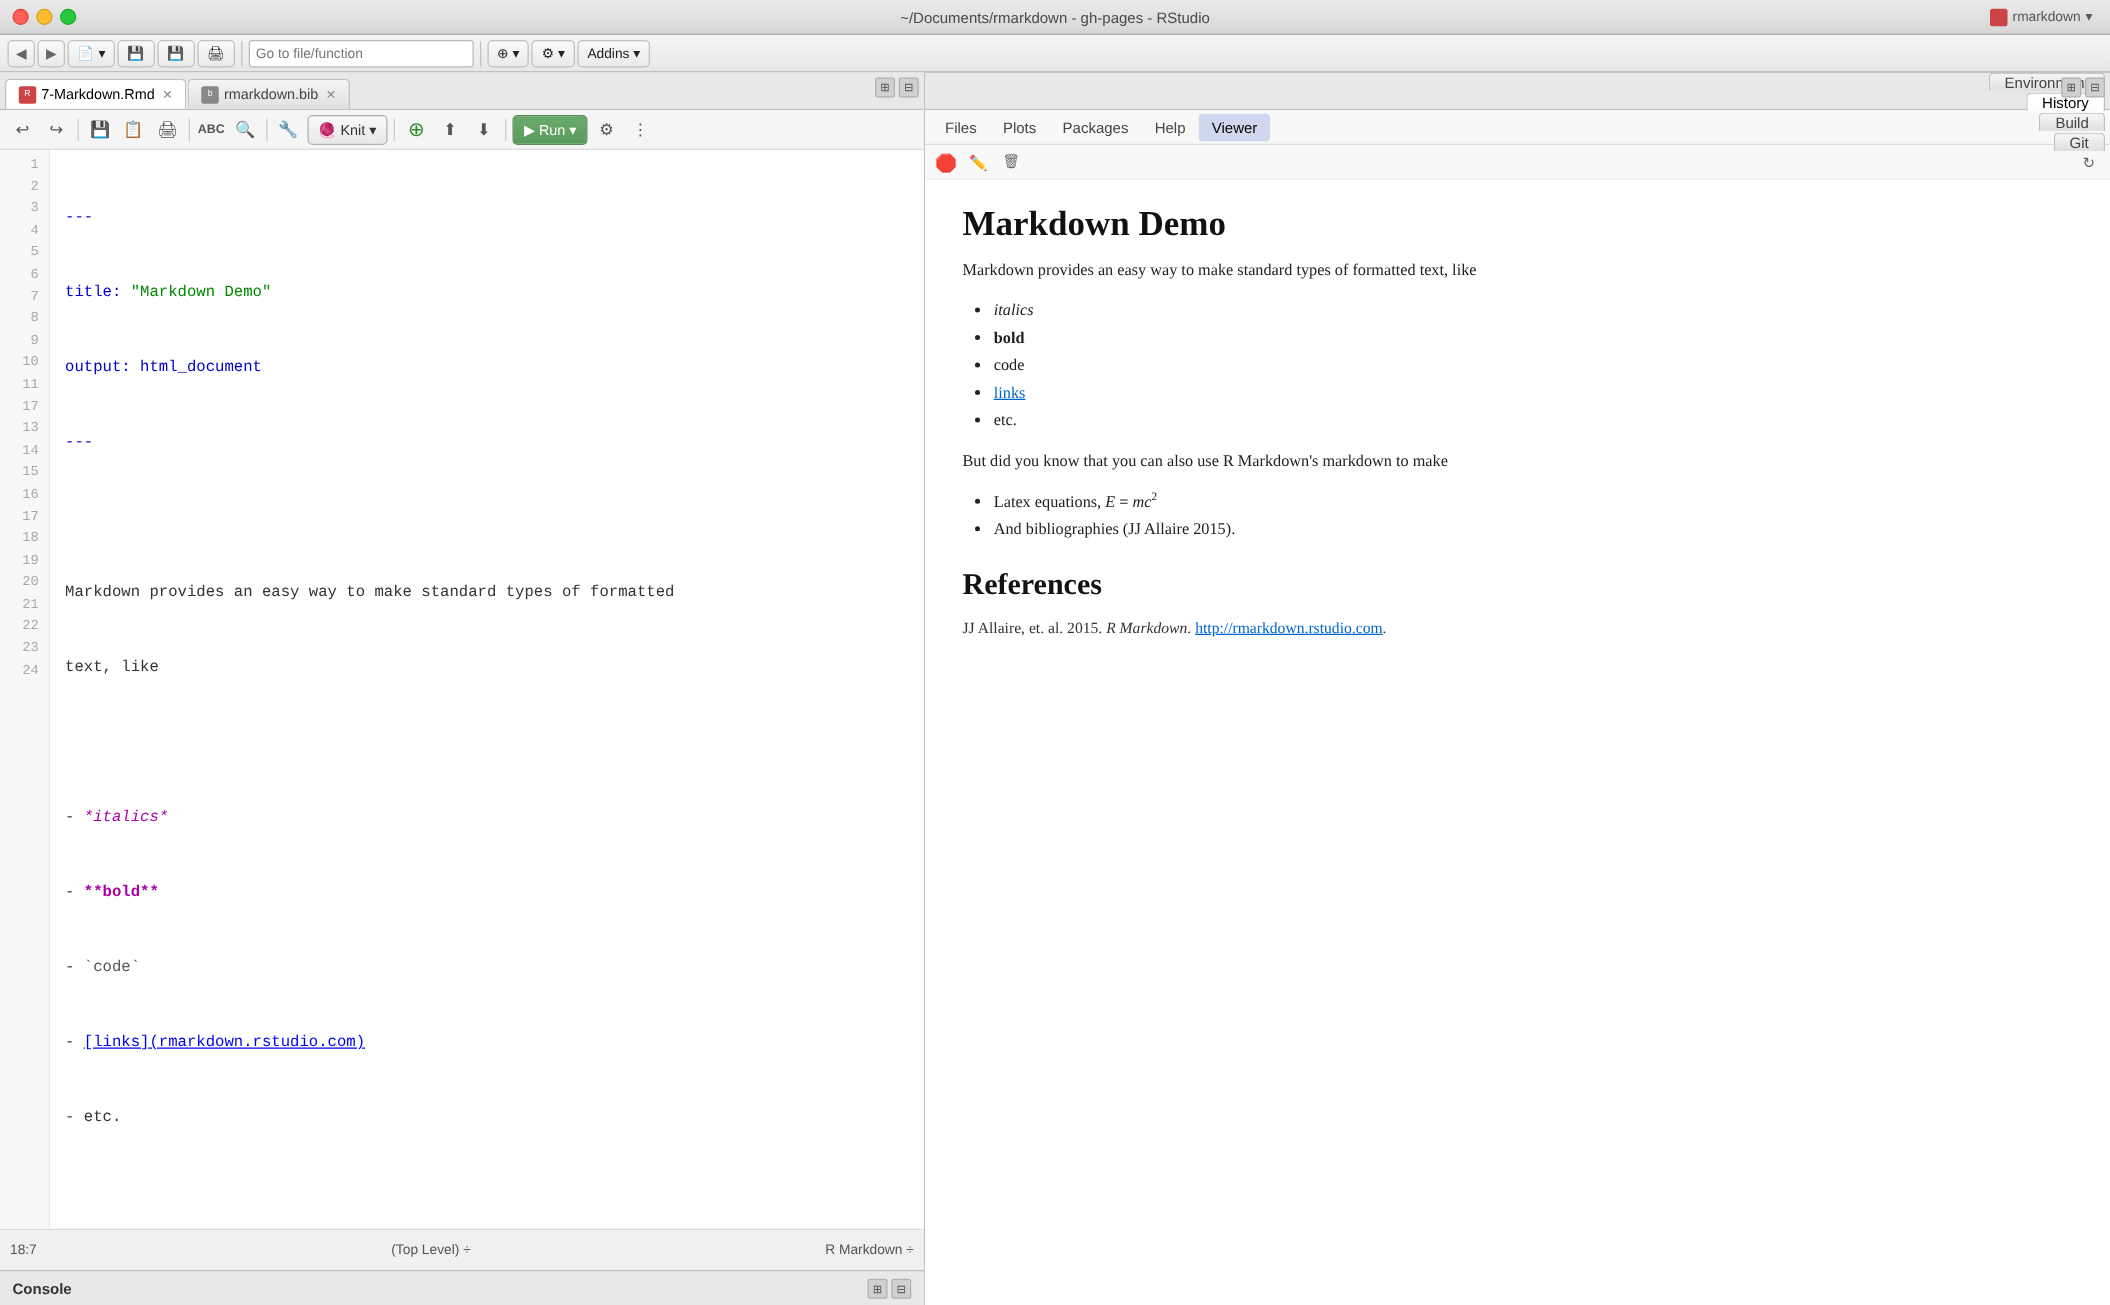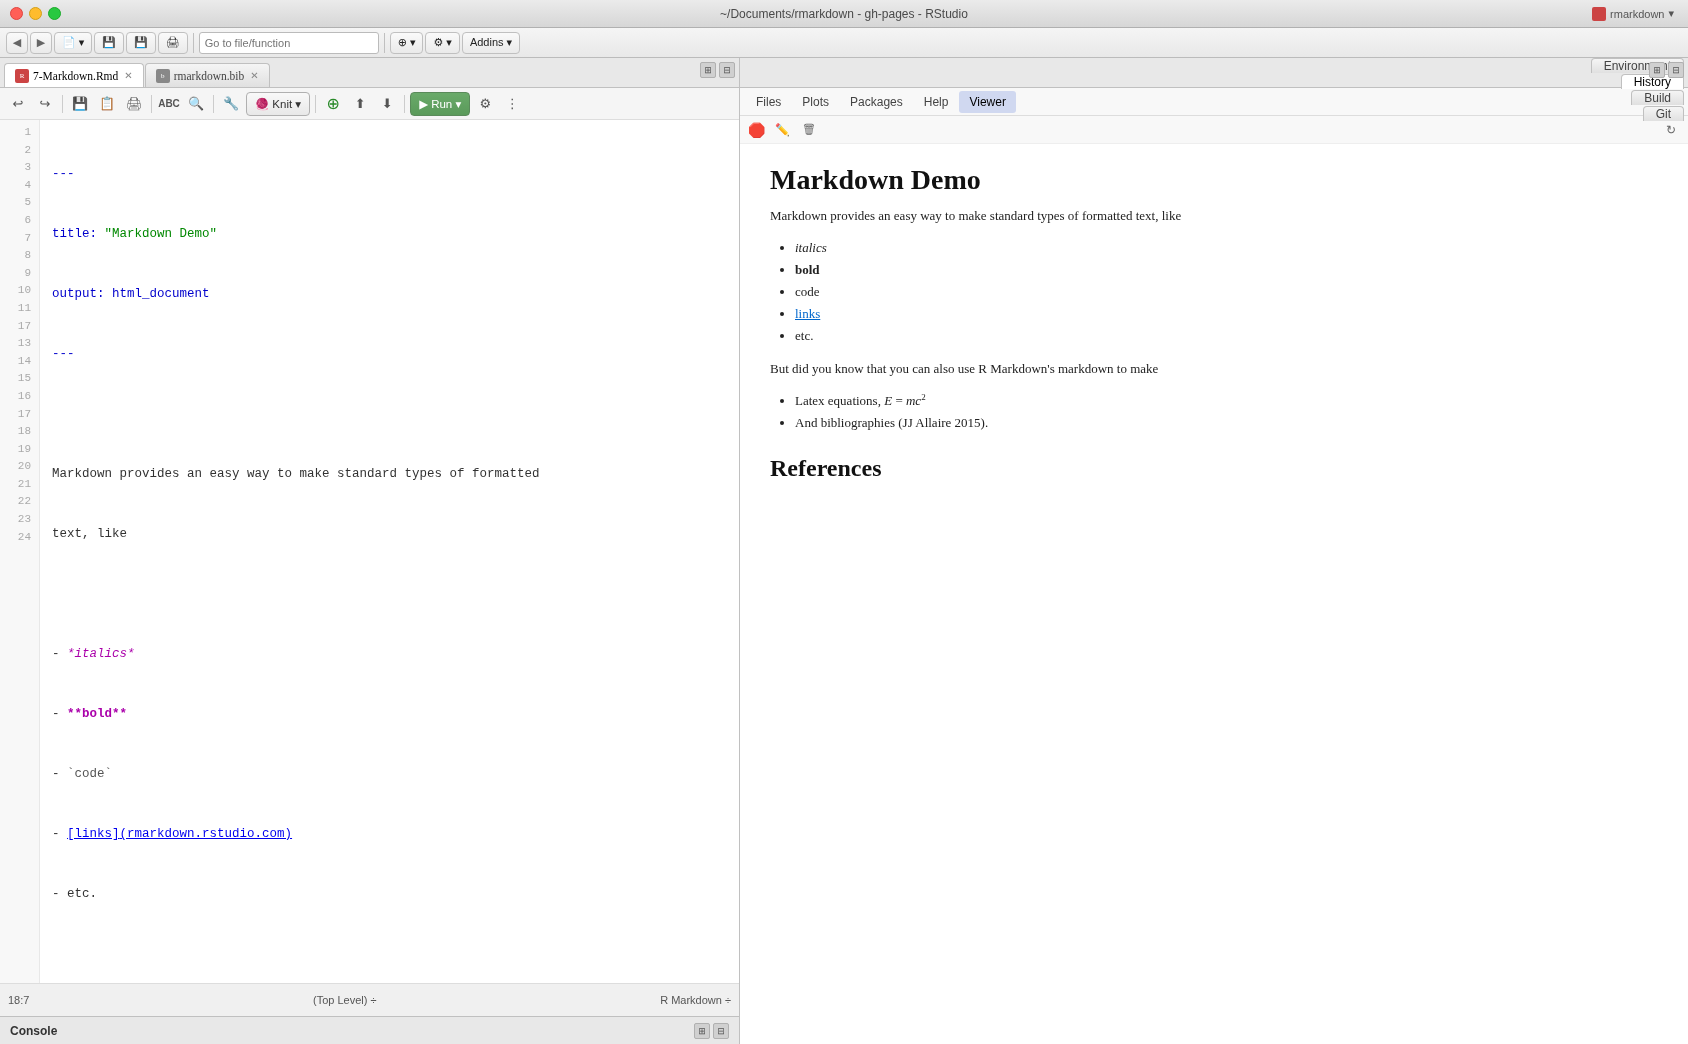--- a/index.html
+++ b/index.html
@@ -108,21 +108,20 @@
     
     .tab-bar {
       height: 30px;
       background: #e8e8e8;
       border-bottom: 1px solid #c0c0c0;
       display: flex;
       align-items: flex-end;
       padding: 0 4px;
       gap: 1px;
       position: relative;
-      font-family: Liberation Serif, serif;
     }
     .tab {
       height: 24px;
       padding: 0 10px;
       border: 1px solid #c0c0c0;
       border-bottom: none;
       border-radius: 4px 4px 0 0;
       background: linear-gradient(to bottom, #f5f5f5, #e0e0e0);
       font-size: 11.5px;
       display: flex;
@@ -621,16 +620,19 @@
         <li>etc.</li>
       </ul>
       <p>But did you know that you can also use R Markdown's markdown to make</p>
       <ul>
         <li>
           Latex equations, <em>E</em> = <em>mc</em><span class="sup">2</span>
         </li>
         <li>And bibliographies (JJ Allaire 2015).</li>
       </ul>
       <h2>References</h2>
+      <p class="ref-text">
+        <span>JJ Allaire, et. al. 2015. </span><em>R Markdown</em><span>. </span><a href="#">http://rmarkdown.rstudio.com</a><span>.</span>
+      </p>
     </div>
 
   </div>
 </div>
 
 </body></html>

